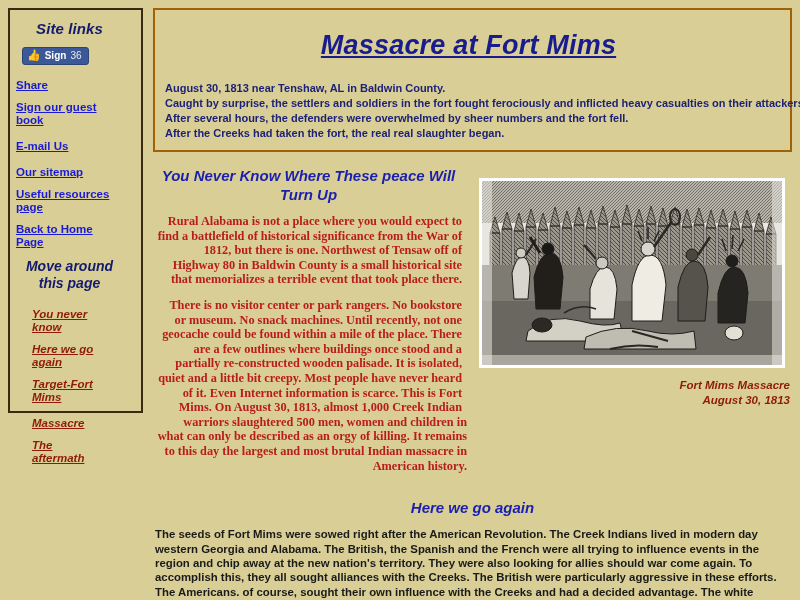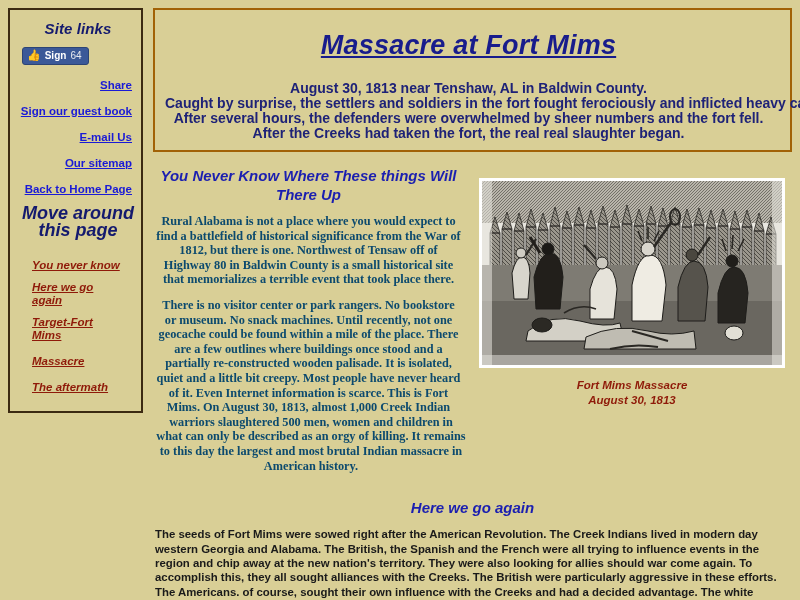--- a/index.html
+++ b/index.html
@@ -23,21 +23,21 @@
     gap: 10px;
   }
 
   
   .sidebar {
     width: 135px;
     flex: 0 0 135px;
     border: 2px solid #3b2a12;
     background: #d9cf96;
     height: 405px;
-    padding: 8px 1px 10px 6px;
+    padding: 8px 18px 10px 6px;
   }
   .sidebar-title {
     text-align: center;
     color: #141a6e;
     font-weight: bold;
     font-style: italic;
     font-size: 15px;
     margin: 2px 0 8px 0;
     letter-spacing: .1px;
   }
@@ -53,36 +53,36 @@
     font-weight: bold;
     padding: 2px 6px 2px 4px;
     margin: 0 0 10px 6px;
     line-height: 12px;
     cursor: pointer;
   }
   .fb-like .thumb { font-size: 11px; line-height: 11px; }
   .fb-like .cnt { font-weight: normal; color: #e7e9ef; }
 
   .side-links { margin: 0; padding: 0; list-style: none; }
-  .side-links li { margin: 0 8px 8px 0; text-align: right; }
+  .side-links li { margin: 0 8px 8px 0; }
   .side-links a {
     color: #1a1ad6;
     font-size: 11.5px;
     font-weight: bold;
     text-decoration: underline;
     display: inline-block;
     line-height: 13px;
   }
 
   .sidebar-title2 {
     text-align: center;
     color: #141a6e;
     font-weight: bold;
     font-style: italic;
-    font-size: 18px;
+    font-size: 14px;
     line-height: 17px;
     margin: 8px 0 9px 0;
   }
   .jump-links { margin: 16px; padding: 0; list-style: none; }
   .jump-links li { margin: 0 0 8px 0; }
   .jump-links a {
     color: #8f1a09;
     font-size: 11.5px;
     font-weight: bold;
     font-style: italic;
@@ -105,23 +105,23 @@
     color: #181c8c;
     font-size: 27px;
     font-weight: bold;
     font-style: italic;
     text-decoration: underline;
     margin: 10px 0 0 0;
     letter-spacing: .2px;
   }
   .subtitle {
     margin: 20px 0 0 0;
-    text-align: center;
+    text-align: left;
     color: #1e2277;
-    font-size: 14px;
+    font-size: 11px;
     font-weight: bold;
     line-height: 15px;
   }
   .subtitle div { white-space: nowrap; }
 
   
   .content { position: relative; padding: 0 2px; }
 
   .sec-head {
     color: #1b1fb0;
@@ -131,21 +131,21 @@
     text-align: center;
     margin: 14px 0 10px 0;
     line-height: 19px;
   }
   .sec-head.narrow { width: 310px; }
 
   .figure {
     float: right;
     width: 316px;
     margin: 12px 0 6px 12px;
-    text-align: center;
+    text-align: right;
   }
   .figure .frame {
     background: #ffffff;
     padding: 3px;
     width: 306px;
     height: 190px;
     margin: 0 auto;
     overflow: hidden;
   }
   .figure .engraving { width: 300px; height: 184px; display: block; }
@@ -154,26 +154,26 @@
     font-size: 11.5px;
     font-weight: bold;
     font-style: italic;
     line-height: 15px;
     margin-top: 10px;
   }
 
   .col-text { width: 312px; }
   p.serif {
     font-family: "Liberation Serif", serif;
-    color: #0c4a6e;
+    color: #b91c1c;
     font-size: 12.3px;
     font-weight: bold;
     line-height: 14.6px;
     margin: 0 0 11px 0;
-    text-align: center;
+    text-align: right;
   }
   p.sans {
     font-family: "Liberation Sans", sans-serif;
     color: #1a1a1a;
     font-size: 11.4px;
     font-weight: bold;
     line-height: 14.4px;
     margin: 0 0 11px 0;
   }
   .wide { width: 100%; }
@@ -183,28 +183,29 @@
 <body>
 
 <div class="page">
 
   <aside class="sidebar">
     <div class="sidebar-title">Site links</div>
 
     <div class="fb-like">
       <span class="thumb">👍</span>
       <span>Sign</span>
-      <span class="cnt">64</span>
+      <span class="cnt">36</span>
     </div>
 
     <ul class="side-links">
       <li><a href="#">Share</a></li>
       <li><a href="#">Sign our guest book</a></li>
       <li><a href="#">E-mail Us</a></li>
       <li><a href="#">Our sitemap</a></li>
+      <li><a href="#">Useful resources page</a></li>
       <li><a href="#">Back to Home Page</a></li>
     </ul>
 
     <div class="sidebar-title2">Move around this page</div>
 
     <ul class="jump-links">
       <li><a href="#">You never know</a></li>
       <li><a href="#">Here we go again</a></li>
       <li><a href="#">Target-Fort Mims</a></li>
       <li><a href="#">Massacre</a></li>
@@ -319,21 +320,21 @@
             <rect x="0" y="174" width="300" height="10" fill="#e8e6df" opacity="0.5"></rect>
           </svg>
         </div>
         <figcaption class="fig-cap">
           <div>Fort Mims Massacre</div>
           <div>August 30, 1813</div>
         </figcaption>
       </figure>
 
       <div class="col-text">
-        <h2 class="sec-head narrow">You Never Know Where These things Will There Up</h2>
+        <h2 class="sec-head narrow">You Never Know Where These peace Will Turn Up</h2>
         <p class="serif">Rural Alabama is not a place where you would expect to find a battlefield of historical significance from the War of 1812, but there is one. Northwest of Tensaw off of Highway 80 in Baldwin County is a small historical site that memorializes a terrible event that took place there.</p>
         <p class="serif">There is no visitor center or park rangers. No bookstore or museum. No snack machines. Until recently, not one geocache could be found within a mile of the place. There are a few outlines where buildings once stood and a partially re-constructed wooden palisade. It is isolated, quiet and a little bit creepy.  Most people have never heard of it.  Even Internet information is scarce. This is Fort Mims.  On August 30, 1813, almost 1,000  Creek Indian warriors slaughtered 500 men, women and children in what can only be described as an orgy of killing.  It remains to this day the largest and most brutal Indian massacre in American history.</p>
       </div>
 
       <div class="clear"></div>
 
       <div class="wide">
         <h2 class="sec-head">Here we go again</h2>
         <p class="sans">The seeds of Fort Mims were sowed right after the American Revolution.  The Creek Indians lived in modern day western Georgia and Alabama. The British, the Spanish and the French were all trying to influence events in the region and chip away at the new nation's territory.  They were also looking for allies should war come again.  To accomplish this, they all sought alliances with the Creeks. The British were particularly aggressive in these efforts.  The Americans. of course, sought their own influence with the Creeks and had a decided advantage.  The white settlers and the Creeks lived in peace.  Most of the settlers were of Scotch-Irish descent and marriages between Anglos and Creeks were common.  This resulted in a sizeable mixed blood population and it was not unusual for such persons to have both an Anglo and a Creek name.  One such individual was William Weatherford, whose Creek name was Red Eagle.</p>
 

